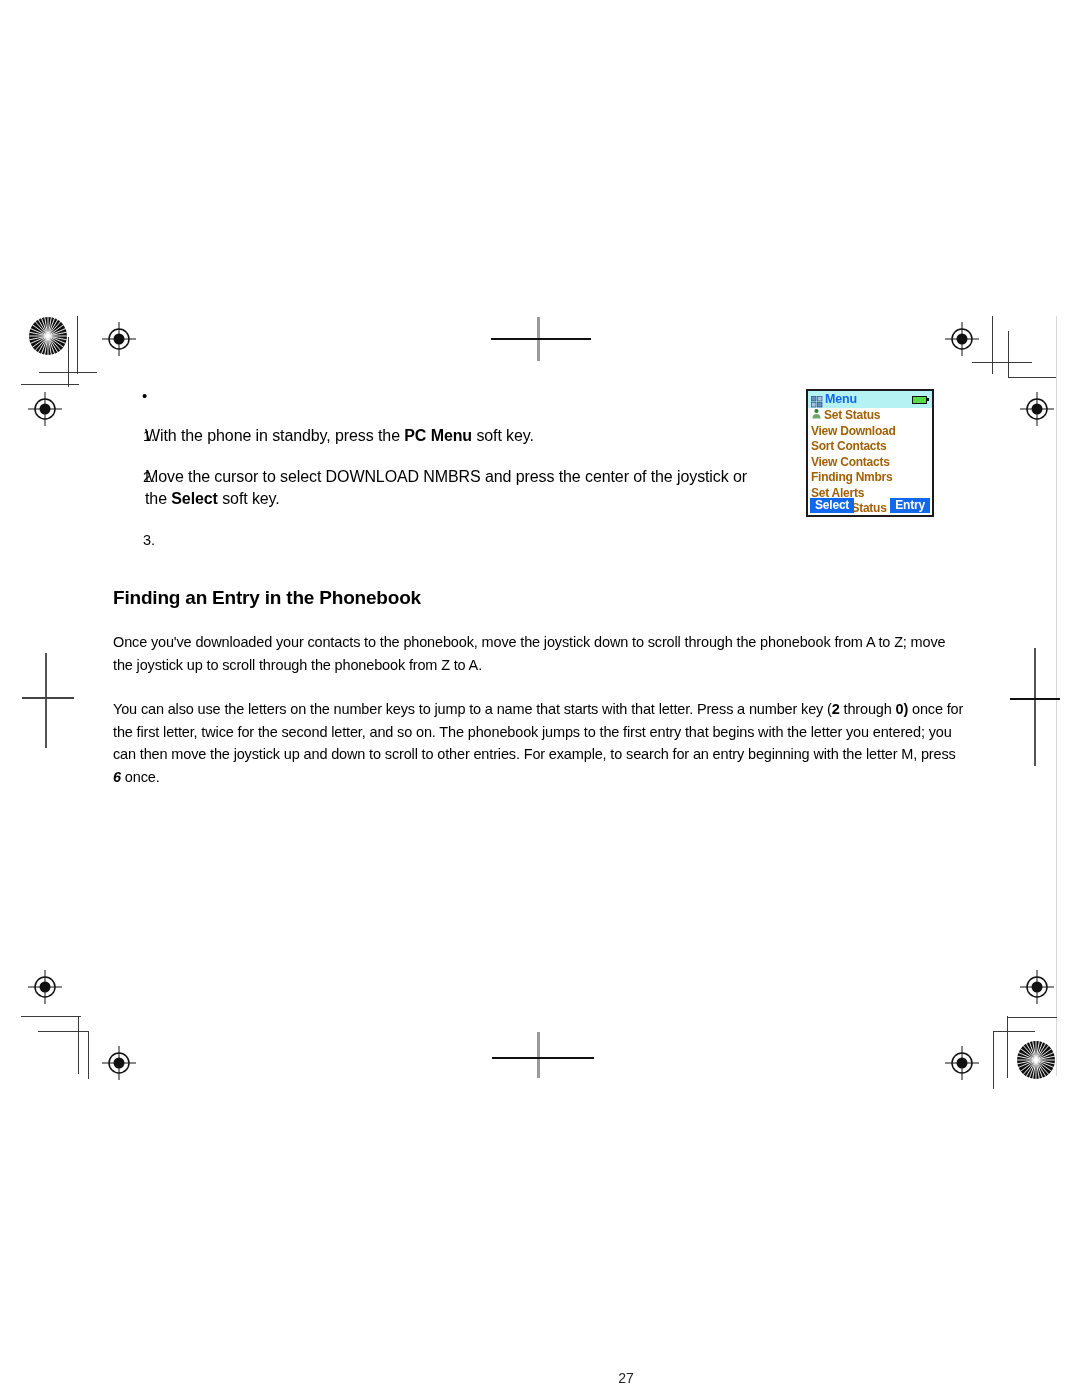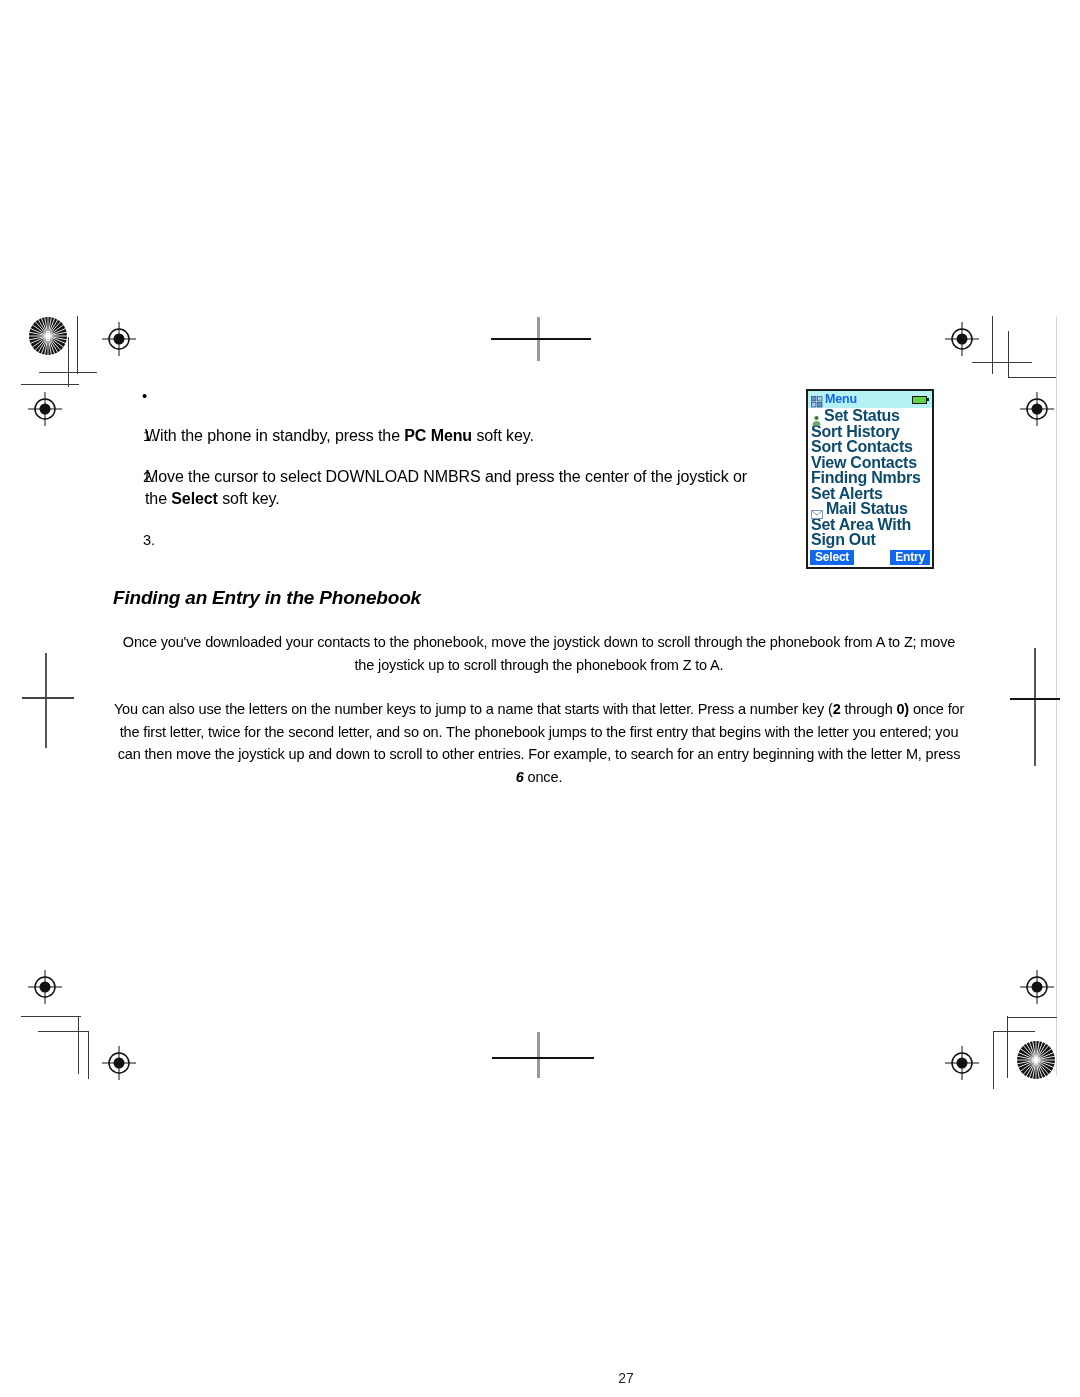--- a/index.html
+++ b/index.html
@@ -91,33 +91,31 @@
     flex: 1 1 auto;
     font-size: 16px;
     line-height: 22.5px;
     letter-spacing: -0.1px;
     width: 625px;
     max-width: 625px;
   }
 
   h2.section-title {
     font-size: 19px;
-    font-style: italic;
     font-weight: bold;
     margin: 36px 0 0 8px;
     letter-spacing: -0.2px;
   }
 
   p.para {
     font-size: 14.5px;
     line-height: 22.5px;
     letter-spacing: -0.15px;
     margin: 22px 0 0 8px;
     width: 852px;
-    text-align: center;
   }
 
   .sc {
     font-size: 11.6px;
     font-weight: bold;
     letter-spacing: 0.1px;
   }
   b.strong { font-weight: bold; }
   i.em { font-style: italic; font-weight: bold; }
 
@@ -130,21 +128,21 @@
     font-size: 14px;
     color: #222;
   }
 
   
   .phone-screen {
     position: absolute;
     left: 806px;
     top: 389px;
     width: 128px;
-    height: 180px;
+    height: 128px;
     border: 2px solid #1b1b1b;
     background: #ffffff;
     box-sizing: border-box;
     overflow: hidden;
   }
   .ps-header {
     background: #b4f2f4;
     height: 17px;
     display: flex;
     align-items: center;
@@ -180,29 +178,29 @@
     right: -3px; top: 1.5px;
     width: 2px; height: 3px;
     background: #111;
   }
 
   .ps-list {
     padding: 0 0 0 3px;
     background: #fff;
   }
   .ps-item {
-    font-size: 16px;
+    font-size: 12px;
     font-weight: bold;
-    color: #0c4a6e;
+    color: #a16207;
     line-height: 15.5px;
     height: 15.5px;
     letter-spacing: -0.25px;
     white-space: nowrap;
     display: flex;
-    align-items: flex-end;
+    align-items: flex-start;
   }
   .ps-item .li-icon {
     flex: 0 0 11px;
     width: 11px;
     height: 11px;
     margin-right: 2px;
     position: relative;
   }
   .ps-item .li-icon.spacer-wide { flex: 0 0 13px; width: 13px; }
 
@@ -464,21 +462,21 @@
       <span class="li-icon">
         <svg width="11" height="11" viewBox="0 0 11 11">
           <circle cx="5.5" cy="3" r="2.1" fill="#3b7a3b"></circle>
           <path d="M1.4 10.5 C1.4 7.4 3.2 6 5.5 6 C7.8 6 9.6 7.4 9.6 10.5 Z" fill="#6fa86f"></path>
         </svg>
       </span>
       <span>Set Status</span>
     </div>
 
     <div class="ps-item">
-      <span>Sort History</span>
+      <span>View Download</span>
     </div>
 
     <div class="ps-item">
       <span>Sort Contacts</span>
     </div>
 
     <div class="ps-item">
       <span>View Contacts</span>
     </div>
 

